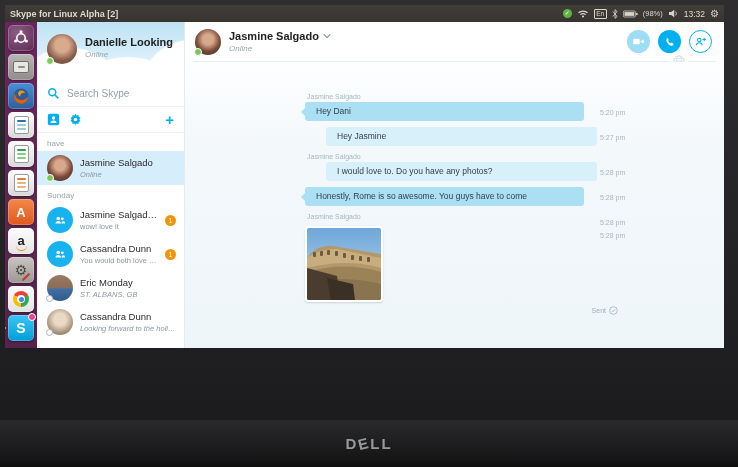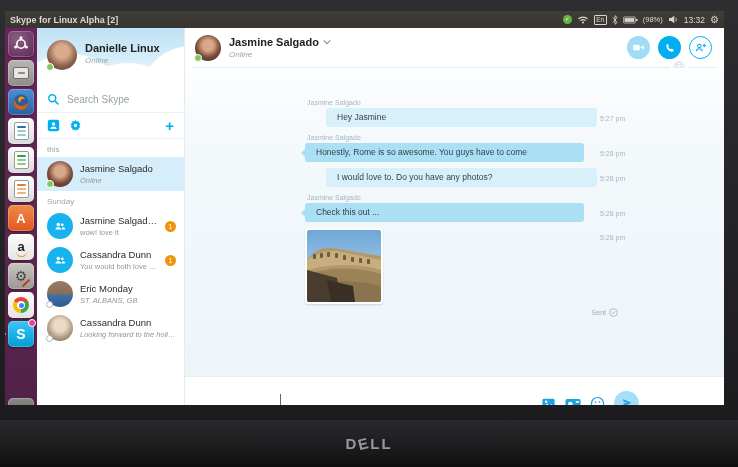--- a/index.html
+++ b/index.html
@@ -10,21 +10,21 @@
   .bezel { position:relative; width:738px; height:467px;
     background:linear-gradient(180deg,#2e2d2f 0%,#232225 55%,#1a191b 100%); }
   .bezel-bottom { position:absolute; left:0; right:0; top:420px; height:47px;
     display:flex; align-items:center; justify-content:center;
     background:linear-gradient(180deg,#2a292b,#151516 85%,#0d0d0e); }
   .dell { color:#97999b; font-size:15px; font-weight:bold; letter-spacing:2px; }
   .dell span { display:inline-block; }
   .dell .tilt { transform:rotate(-14deg); }
 
   
-  .screen { position:absolute; left:5px; top:11px; width:719px; height:394px;
+  .screen { position:absolute; left:5px; top:5px; width:719px; height:343px;
     background:#fff; box-shadow:inset 0 0 18px rgba(0,0,0,.18); overflow:hidden; }
 
   
   .menubar { height:17px; background:linear-gradient(#413d38,#383430); color:#dfdbd2;
     display:flex; align-items:center; font-size:9px; padding:0 5px; }
   .mb-title { font-weight:bold; }
   .tray { margin-left:auto; display:flex; align-items:center; gap:5px; }
   .tray svg { display:block; }
   .tray-skype { width:9px; height:9px; border-radius:50%; background:#62b442;
     color:#fff; font-size:6px; line-height:9px; text-align:center; }
@@ -267,21 +267,21 @@
         </div>
 
       <div class="skype-app">
 
         <aside class="sidebar">
           <div class="profile">
             <div class="avatar av-30 av-danielle">
               <span class="presence on"></span>
             </div>
             <div class="profile-txt">
-              <div class="profile-name">Danielle Linux</div>
+              <div class="profile-name">Danielle Looking</div>
               <div class="status">Online</div>
             </div>
           </div>
           <div class="search-row">
             <svg width="13" height="13" viewBox="0 0 16 16">
               <circle cx="6.5" cy="6.5" r="4.3" fill="none" stroke="#00aff0" stroke-width="1.8"></circle>
               <line x1="10" y1="10" x2="14" y2="14" stroke="#00aff0" stroke-width="1.8"></line>
             </svg>
             <span class="search-ph">Search Skype</span>
           </div>
@@ -293,21 +293,21 @@
               <path d="M4.2 12.2c0-2.1 1.7-3.1 3.8-3.1s3.8 1 3.8 3.1z" fill="#fff"></path>
             </svg>
             <svg width="13" height="13" viewBox="0 0 16 16">
               <path d="M8 1l1.2 2 2.3-.6.6 2.3 2 1.2L12.7 8l1.4 1.9-2 1.2-.6 2.3-2.3-.6-1.2 2-1.2-2-2.3.6-.6-2.3-2-1.2L3.3 8 1.9 6.1l2-1.2.6-2.3 2.3.6z" fill="#00aff0"></path>
               <circle cx="8" cy="8" r="2.1" fill="#fff"></circle>
             </svg>
             <span class="plus">+</span>
           </div>
           <div class="divider"></div>
           <div class="convo-list" id="convo-list">
-              <div class="section-label">this</div>
+              <div class="section-label">have</div>
               <div class="convo selected">
                 <div class="avatar av-26 av-jasmine">
                   <span class="presence on"></span>
                 </div>
                 <div class="convo-txt">
                   <div class="convo-name">Jasmine Salgado</div>
                   <div class="convo-sub it">Online</div>
                 </div>
               </div>
               <div class="section-label">Sunday</div>
@@ -406,35 +406,38 @@
                 <line x1="2" y1="8" x2="14" y2="8"></line>
                 <line x1="2.9" y1="5" x2="13.1" y2="5"></line>
                 <line x1="2.9" y1="11" x2="13.1" y2="11"></line>
               </svg>
             </span>
           </div>
 
           <div class="messages" id="messages">
               <div class="sender-label">Jasmine Salgado</div>
               <div class="msg-row">
+                <div class="bubble in">Hey Dani</div>
+                <span class="time">5:20 pm</span>
+              </div>
+              <div class="msg-row">
                 <div class="bubble out">Hey Jasmine</div>
                 <span class="time">5:27 pm</span>
               </div>
               <div class="sender-label">Jasmine Salgado</div>
+              <div class="msg-row">
+                <div class="bubble out">I would love to. Do you have any photos?</div>
+                <span class="time">5:28 pm</span>
+              </div>
               <div class="msg-row">
                 <div class="bubble in">Honestly, Rome is so awesome. You guys have to come</div>
                 <span class="time">5:28 pm</span>
               </div>
-              <div class="msg-row">
-                <div class="bubble out">I would love to. Do you have any photos?</div>
-                <span class="time">5:28 pm</span>
-              </div>
               <div class="sender-label">Jasmine Salgado</div>
               <div class="msg-row">
-                <div class="bubble in">Check this out ...</div>
                 <span class="time">5:28 pm</span>
               </div>
               <div class="msg-row row-photo">
                 <div class="photo-frame">
                   <svg width="74" height="72" viewBox="0 0 74 72">
                     <defs>
                       <linearGradient id="sky" x1="0" y1="0" x2="0" y2="1">
                         <stop offset="0" stop-color="#6ea7d9"></stop>
                         <stop offset="1" stop-color="#c2d9ec"></stop>
                       </linearGradient>

